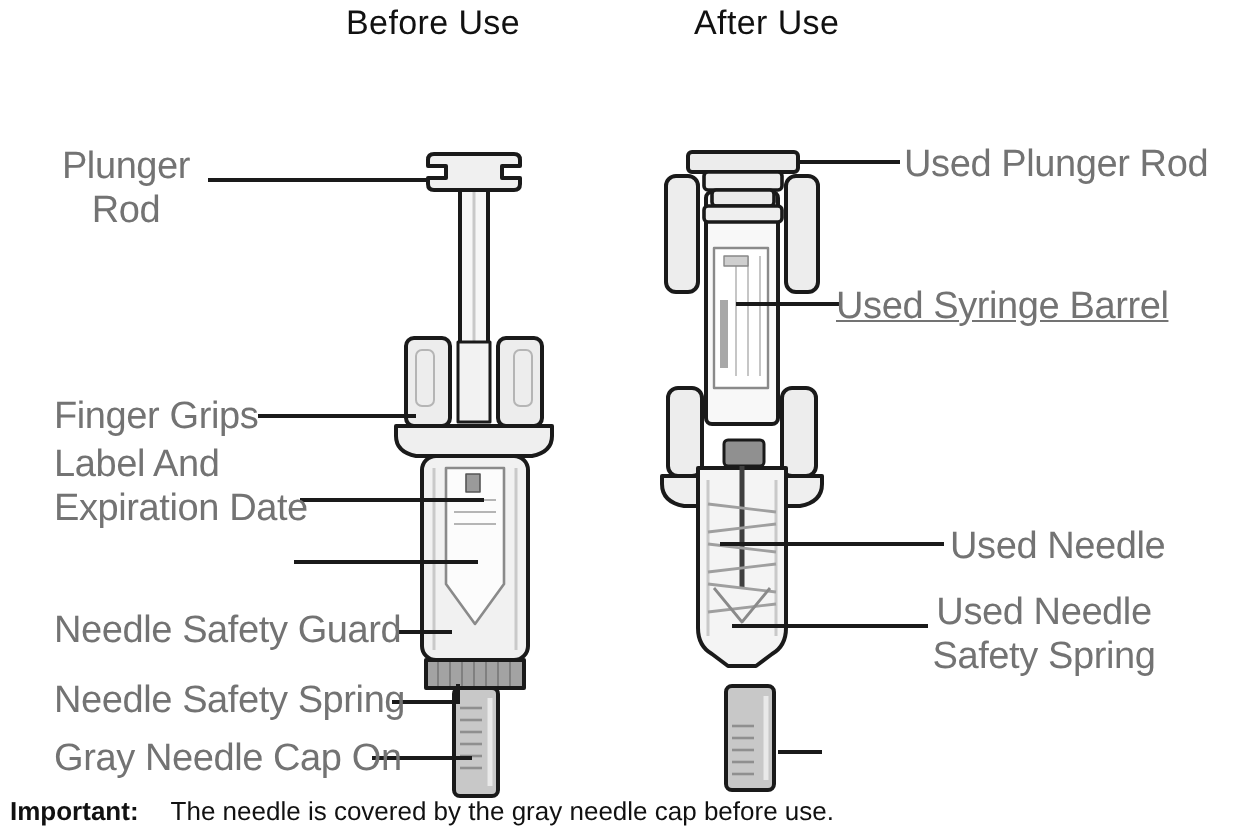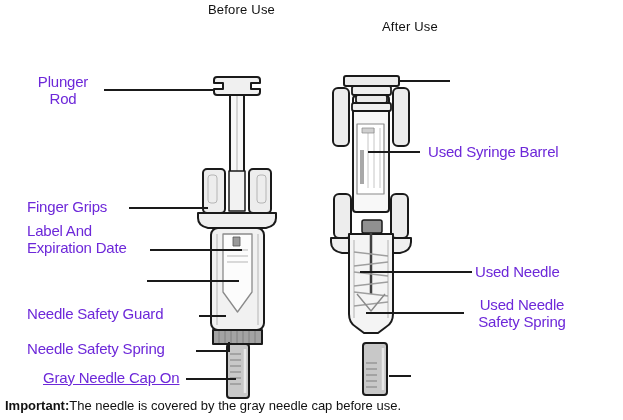--- a/index.html
+++ b/index.html
@@ -3,34 +3,34 @@
 <meta charset="utf-8">
 <style>
   html,body { margin:0; padding:0; background:#ffffff; }
   .canvas {
     position:relative; width:623px; height:420px; background:#ffffff;
     font-family:"Liberation Sans", sans-serif; overflow:hidden;
     color:#1a1a1a;
   }
   svg.art { position:absolute; left:0; top:0; }
   .hdr {
-    position:absolute; font-size:13px; color:#111;
-    white-space:nowrap; letter-spacing:0.2px;margin-left:35px;
+    position:absolute; font-size:17px; color:#111;
+    white-space:nowrap; letter-spacing:0.2px;
   }
   .lbl {
-    position:absolute; font-size:15px; line-height:1.16; color:#6d28d9;
+    position:absolute; font-size:19px; line-height:1.16; color:#737373;
     white-space:pre-line; letter-spacing:-0.2px;
   }
   .lbl.center { text-align:center; }
   .note {
     position:absolute; left:5px; top:398px; font-size:13px; color:#111;
     white-space:nowrap;
   }
   .note .b { font-weight:bold; }
-  .note .t { margin-left:0; }
+  .note .t { margin-left:16px; }
 </style>
 </head>
 <body>
 
 <div class="canvas">
 
   <svg class="art" width="623" height="420" viewBox="0 0 623 420">
 
     <g stroke="#1a1a1a" stroke-width="2" fill="#f1f1f1" stroke-linejoin="round">
 
@@ -136,32 +136,33 @@
       <path d="M186,379 H236"></path>
       <path d="M399,81 H450"></path>
       <path d="M368,152 H420"></path>
       <path d="M360,272 H472"></path>
       <path d="M366,313 H464"></path>
       <path d="M389,376 H411"></path>
     </g>
   </svg>
 
   <div class="hdr" style="left:173px; top:2px;">Before Use</div>
-  <div class="hdr" style="left:347px; top:19px;">After Use</div>
+  <div class="hdr" style="left:347px; top:2px;">After Use</div>
 
   <div class="lbl center" style="left:25px; top:73px; width:76px;">Plunger
 Rod</div>
   <div class="lbl" style="left:27px; top:222px;">Label And
 Expiration Date</div>
   <div class="lbl" style="left:27px; top:198px;">Finger Grips</div>
   <div class="lbl" style="left:27px; top:305px;">Needle Safety Guard</div>
   <div class="lbl" style="left:27px; top:340px;">Needle Safety Spring</div>
-  <div class="lbl" style="left:43px; top:369px;text-decoration:underline;">Gray Needle Cap On</div>
+  <div class="lbl" style="left:27px; top:369px;">Gray Needle Cap On</div>
 
-  <div class="lbl" style="left:428px; top:143px;">Used Syringe Barrel</div>
+  <div class="lbl" style="left:452px; top:72px;">Used Plunger Rod</div>
+  <div class="lbl" style="left:418px; top:143px;text-decoration:underline;">Used Syringe Barrel</div>
   <div class="lbl" style="left:475px; top:263px;">Used Needle</div>
   <div class="lbl center" style="left:452px; top:296px; width:140px;">Used Needle
 Safety Spring</div>
 
   <div class="note">
     <span class="b">Important:</span><span class="t">The needle is covered by the gray needle cap before use.</span>
   </div>
 
 </div>
 

